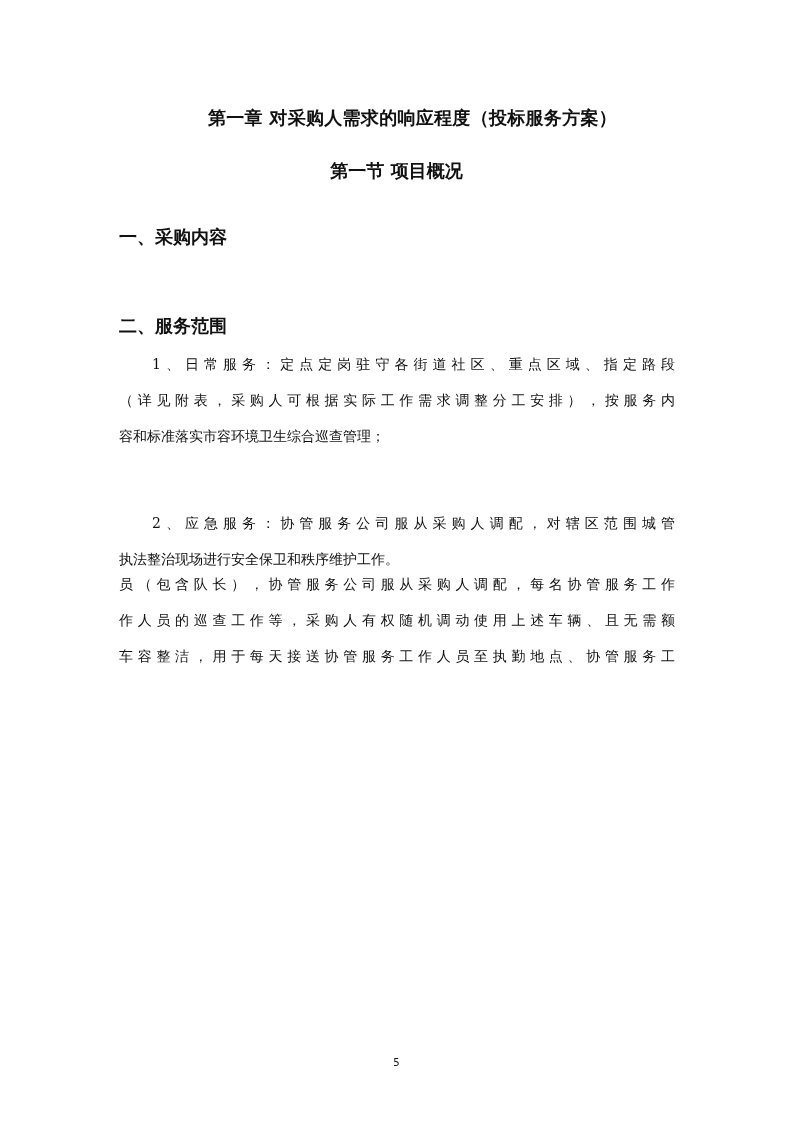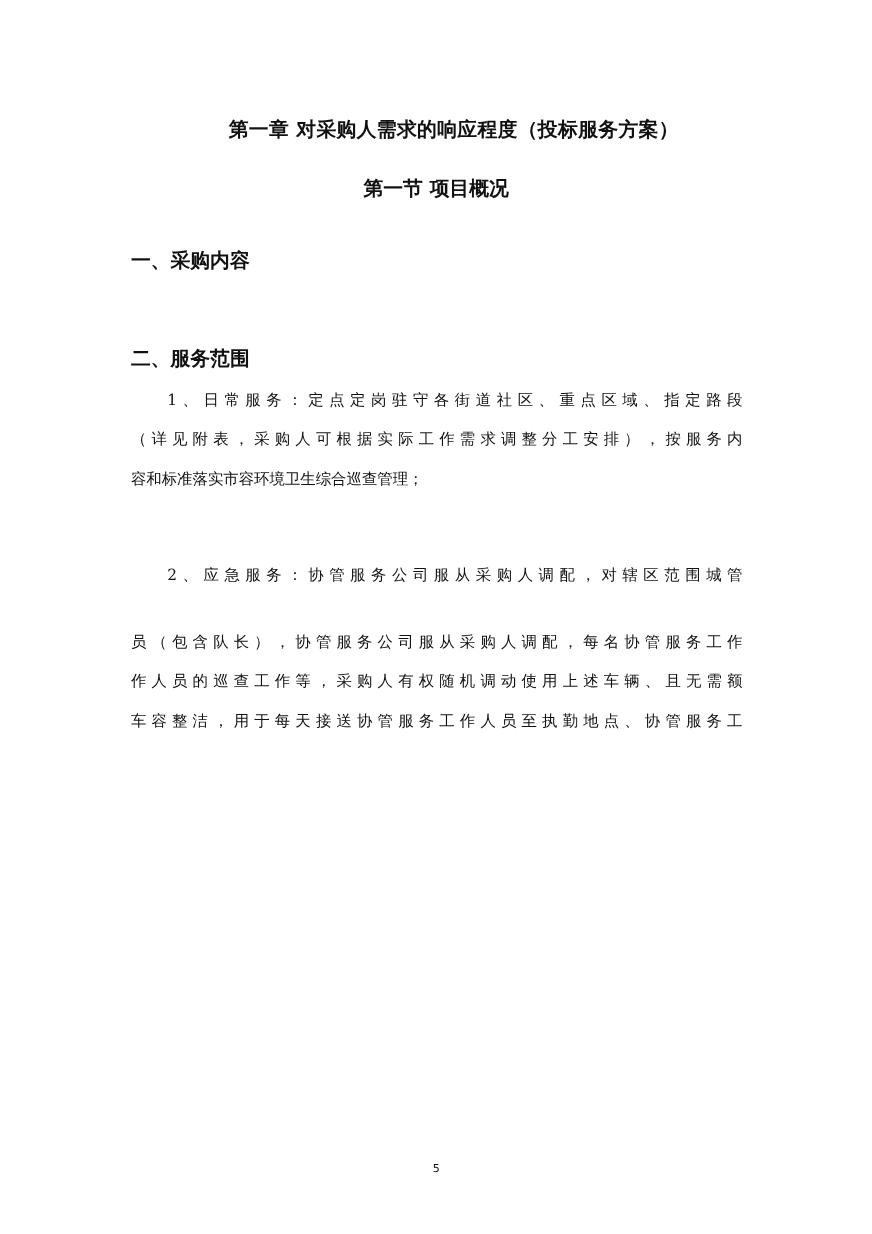--- a/index.html
+++ b/index.html
@@ -33,20 +33,21 @@
   <div class="sec" style="top:314px;">二、服务范围</div>
 
   <div class="para" style="top:346px;">
     <span class="ln indent">1、日常服务：定点定岗驻守各街道社区、重点区域、指定路段</span>
     <span class="ln">（详见附表，采购人可根据实际工作需求调整分工安排），按服务内</span>
     <span class="ln last">容和标准落实市容环境卫生综合巡查管理；</span>
   </div>
 
   <div class="para" style="top:482px;margin-top:23px;">
     <span class="ln indent">2、应急服务：协管服务公司服从采购人调配，对辖区范围城管</span>
+    <span class="ln last">执法整治现场进行安全保卫和秩序维护工作。</span>
   </div>
 
   <div class="para" style="top:566px;">
     <span class="ln">员（包含队长），协管服务公司服从采购人调配，每名协管服务工作</span>
     <span class="ln">作人员的巡查工作等，采购人有权随机调动使用上述车辆、且无需额</span>
     <span class="ln">车容整洁，用于每天接送协管服务工作人员至执勤地点、协管服务工</span>
   </div>
 
   <div class="pnum">5</div>
 </div>

